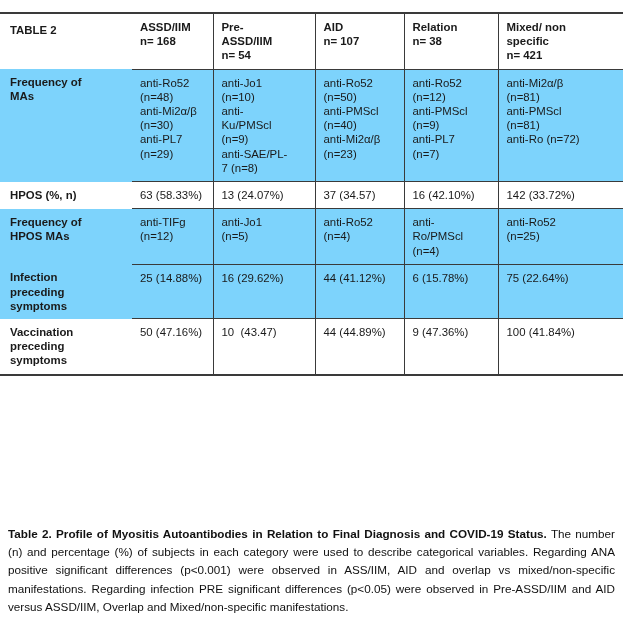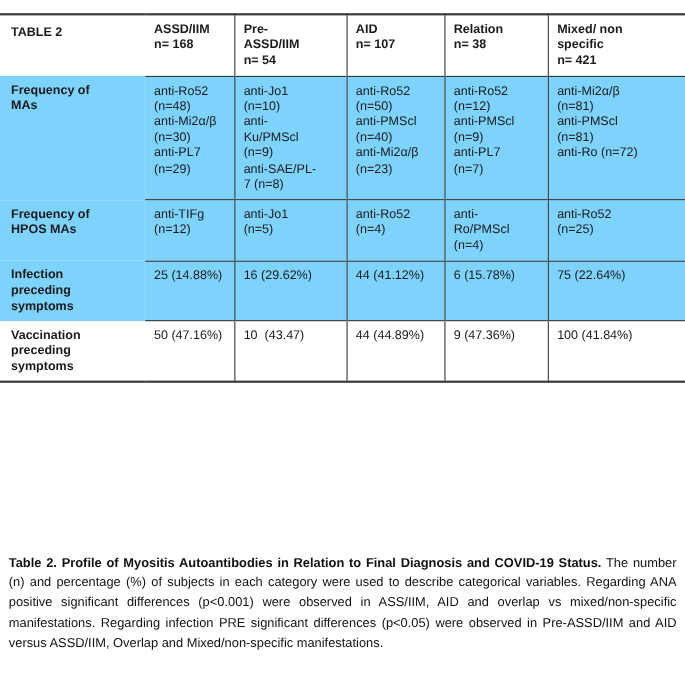--- a/index.html
+++ b/index.html
@@ -74,21 +74,21 @@
 
   .hdr td { font-weight: bold; padding-top: 8px; padding-bottom: 10px; }
   .hdr td.rowlabel { padding-top: 9px; }
 
   .cellline { display: block; white-space: pre; }
 
   
   .caption {
     position: absolute;
     left: 8px;
-    top: 503px;
+    top: 525px;
     width: 607px;
     font-size: 11.7px;
     line-height: 18.2px;
     text-align: justify;
     color: #111111;
   }
   .caption .lead { font-weight: bold; }
 </style>
 </head>
 <body>
@@ -172,20 +172,40 @@
               <span class="cellline">(n=7)</span>
             </td>
             <td class="last">
               <span class="cellline">anti-Mi2α/β</span>
               <span class="cellline">(n=81)</span>
               <span class="cellline">anti-PMScl</span>
               <span class="cellline">(n=81)</span>
               <span class="cellline">anti-Ro (n=72)</span>
             </td>
           </tr>
+          <tr class="plain sep-top">
+            <td class="rowlabel">
+              <span class="cellline">HPOS (%, n)</span>
+            </td>
+            <td>
+              <span class="cellline">63 (58.33%)</span>
+            </td>
+            <td>
+              <span class="cellline">13 (24.07%)</span>
+            </td>
+            <td>
+              <span class="cellline">37 (34.57)</span>
+            </td>
+            <td>
+              <span class="cellline">16 (42.10%)</span>
+            </td>
+            <td class="last">
+              <span class="cellline">142 (33.72%)</span>
+            </td>
+          </tr>
           <tr class="shaded sep-top">
             <td class="rowlabel">
               <span class="cellline">Frequency of</span>
               <span class="cellline">HPOS MAs</span>
             </td>
             <td>
               <span class="cellline">anti-TIFg</span>
               <span class="cellline">(n=12)</span>
             </td>
             <td>

